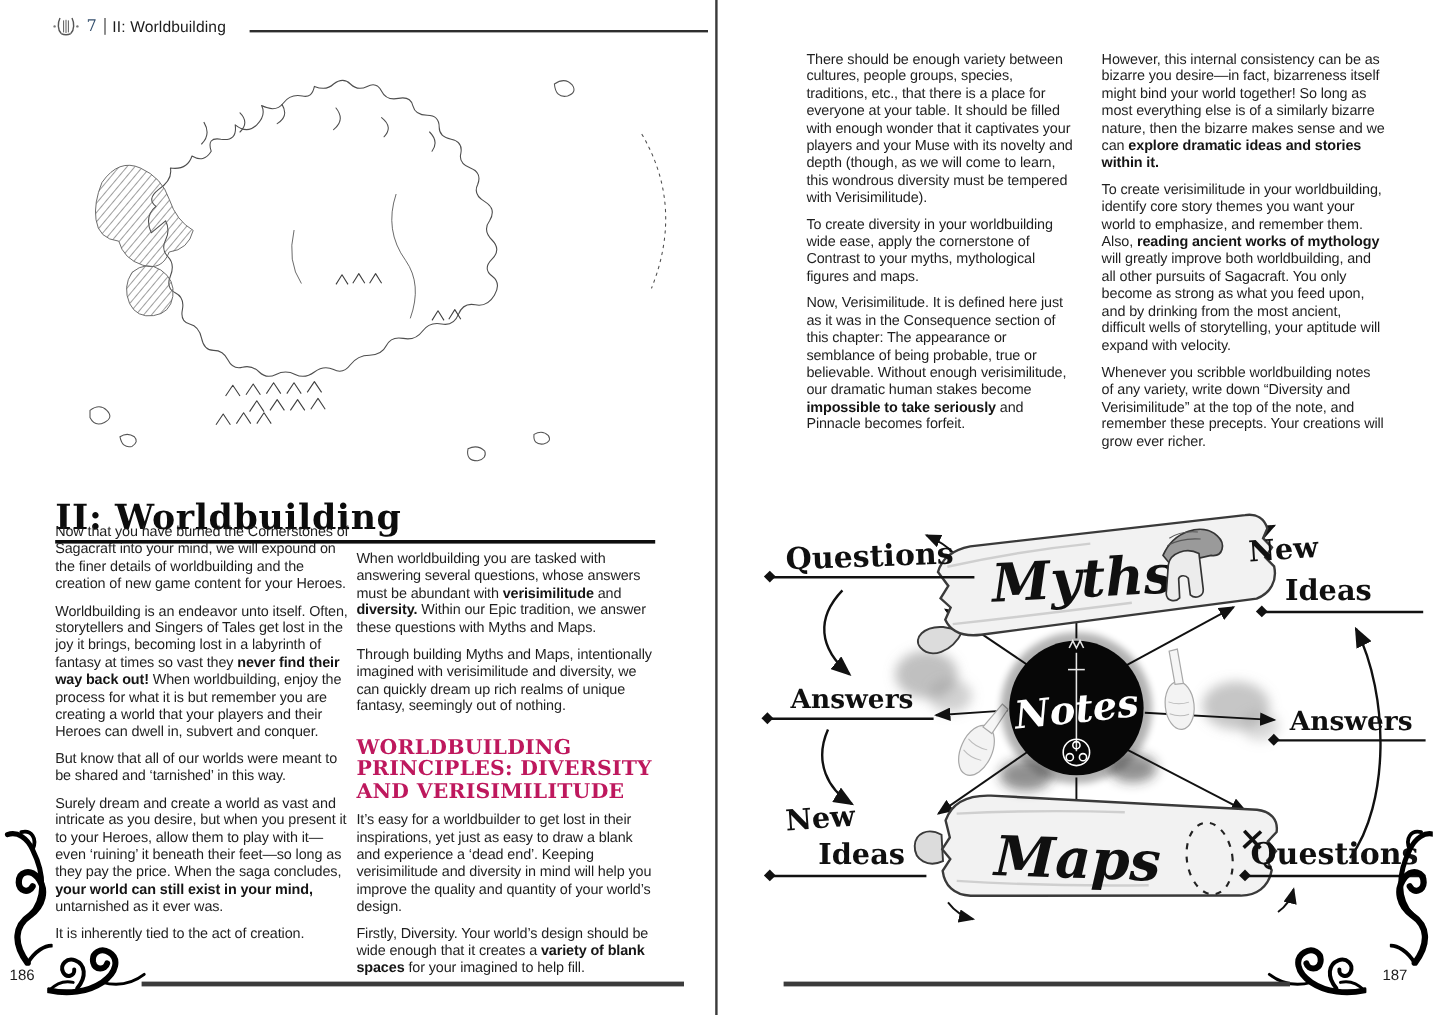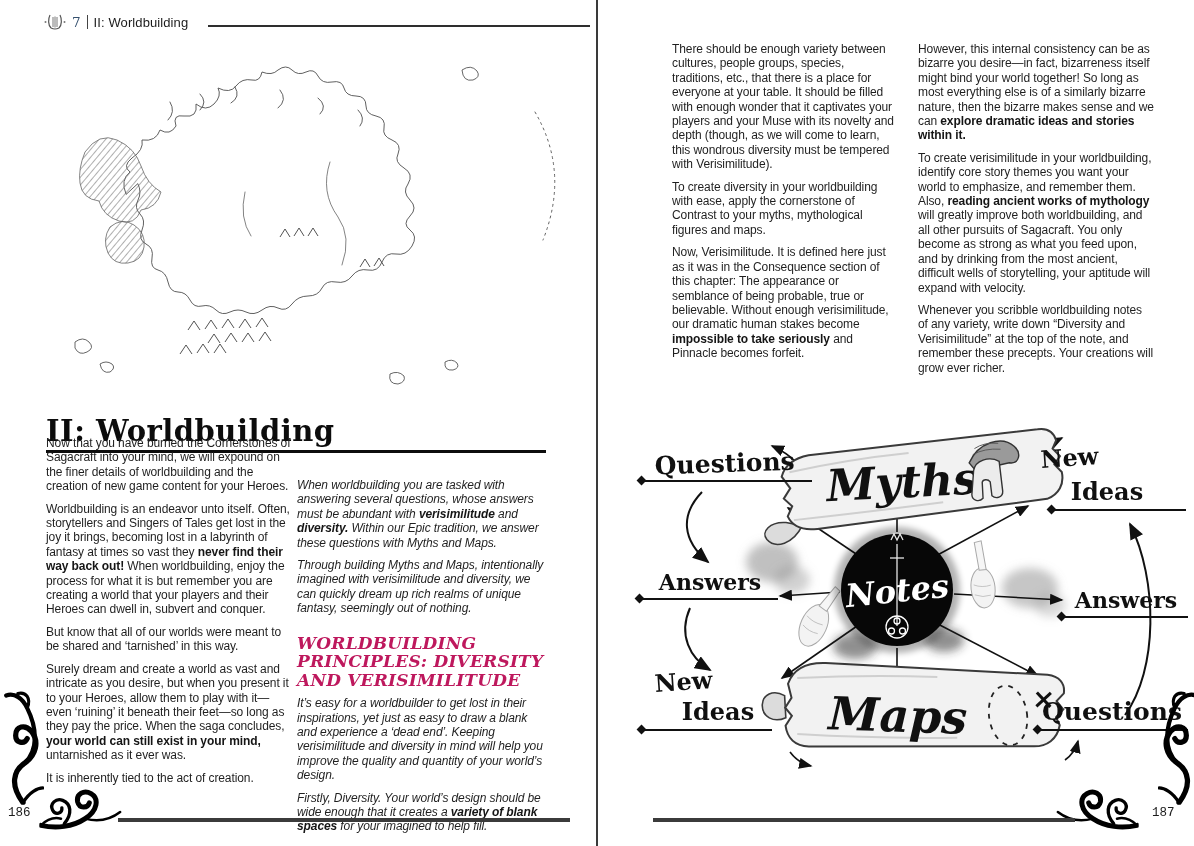--- a/index.html
+++ b/index.html
@@ -22,21 +22,21 @@
     font-size:29px;color:#0c0c0c;letter-spacing:0.5px;
     border-bottom:3px solid #0d0d0d;padding-bottom:2px;width:500px;
   }
   .page-header{display:flex;align-items:center;gap:6px;font-size:13px;}
   .page-ref{font-family:"DejaVu Serif",serif;color:#35506e;font-size:13.5px;}
   .hdr-sep{width:1px;height:14px;background:#444;}
   .hdr-chapter{color:#1b1b1b;letter-spacing:0.1px;}
   .rule{background:#2e2e2e;height:2px;}
   .bar{background:#3b3b3b;height:4px;}
   .divider{background:#3a3a3a;width:2px;}
-  .page-number{font-size:12.5px;color:#1c1c1c;font-family:Liberation Mono, monospace;}
+  .page-number{font-size:12.5px;color:#1c1c1c;}
   svg text.bl{font-family:"DejaVu Serif",serif;font-weight:bold;fill:#101010;}
   svg text.banner{font-family:"DejaVu Serif",serif;font-weight:bold;font-style:italic;fill:#101010;}
   svg text.notes{font-family:"DejaVu Serif",serif;font-weight:bold;font-style:italic;fill:#ffffff;}
 </style>
 </head>
 <body>
 
 <div class="abs divider" style="left:596px;top:0;height:846px;"></div>
 
 <div class="abs page-header" style="left:44px;top:13px;">
@@ -90,35 +90,35 @@
 
 <div class="abs chapter-heading" style="left:46px;top:414px;">II: Worldbuilding</div>
 
 <div class="abs col" style="left:46px;top:436px;width:247px;">
     <p><span>Now that you have burned the Cornerstones of Sagacraft into your mind, we will expound on the finer details of worldbuilding and the creation of new game content for your Heroes.</span></p>
     <p><span>Worldbuilding is an endeavor unto itself. Often, storytellers and Singers of Tales get lost in the joy it brings, becoming lost in a labyrinth of fantasy at times so vast they </span><b>never find their way back out!</b><span> When worldbuilding, enjoy the process for what it is but remember you are creating a world that your players and their Heroes can dwell in, subvert and conquer.</span></p>
     <p><span>But know that all of our worlds were meant to be shared and ‘tarnished’ in this way.</span></p>
     <p><span>Surely dream and create a world as vast and intricate as you desire, but when you present it to your Heroes, allow them to play with it—even ‘ruining’ it beneath their feet—so long as they pay the price. When the saga concludes, </span><b>your world can still exist in your mind,</b><span> untarnished as it ever was.</span></p>
     <p><span>It is inherently tied to the act of creation.</span></p>
   </div>
-<div class="abs col" style="left:297px;top:478px;width:250px;font-style:italic;">
+<div class="abs col" style="left:297px;top:458px;width:250px;">
   <div>
       <p><span>When worldbuilding you are tasked with answering several questions, whose answers must be abundant with </span><b>verisimilitude</b><span> and </span><b>diversity.</b><span> Within our Epic tradition, we answer these questions with Myths and Maps.</span></p>
       <p><span>Through building Myths and Maps, intentionally imagined with verisimilitude and diversity, we can quickly dream up rich realms of unique fantasy, seemingly out of nothing.</span></p>
     </div>
   <div class="section-heading">WORLDBUILDING PRINCIPLES: DIVERSITY AND VERISIMILITUDE</div>
   <div>
       <p><span>It’s easy for a worldbuilder to get lost in their inspirations, yet just as easy to draw a blank and experience a ‘dead end’. Keeping verisimilitude and diversity in mind will help you improve the quality and quantity of your world’s design.</span></p>
       <p><span>Firstly, Diversity. Your world’s design should be wide enough that it creates a </span><b>variety of blank spaces</b><span> for your imagined to help fill.</span></p>
     </div>
 </div>
 
 <div class="abs col" style="left:672px;top:42px;width:224px;">
     <p><span>There should be enough variety between cultures, people groups, species, traditions, etc., that there is a place for everyone at your table. It should be filled with enough wonder that it captivates your players and your Muse with its novelty and depth (though, as we will come to learn, this wondrous diversity must be tempered with Verisimilitude).</span></p>
-    <p><span>To create diversity in your worldbuilding with ease, apply the cornerstone of Contrast to your myths, mythological figures and maps.</span></p>
+    <p><span>To create diversity in your worldbuilding wide ease, apply the cornerstone of Contrast to your myths, mythological figures and maps.</span></p>
     <p><span>Now, Verisimilitude. It is defined here just as it was in the Consequence section of this chapter: The appearance or semblance of being probable, true or believable. Without enough verisimilitude, our dramatic human stakes become </span><b>impossible to take seriously</b><span> and Pinnacle becomes forfeit.</span></p>
   </div>
 <div class="abs col" style="left:918px;top:42px;width:236px;">
     <p><span>However, this internal consistency can be as bizarre you desire—in fact, bizarreness itself might bind your world together! So long as most everything else is of a similarly bizarre nature, then the bizarre makes sense and we can </span><b>explore dramatic ideas and stories within it.</b></p>
     <p><span>To create verisimilitude in your worldbuilding, identify core story themes you want your world to emphasize, and remember them. Also, </span><b>reading ancient works of mythology</b><span> will greatly improve both worldbuilding, and all other pursuits of Sagacraft. You only become as strong as what you feed upon, and by drinking from the most ancient, difficult wells of storytelling, your aptitude will expand with velocity.</span></p>
     <p><span>Whenever you scribble worldbuilding notes of any variety, write down “Diversity and Verisimilitude” at the top of the note, and remember these precepts. Your creations will grow ever richer.</span></p>
   </div>
 
 <svg class="abs" style="left:610px;top:420px;" width="584" height="398" viewBox="0 0 584 398">
   <defs>

